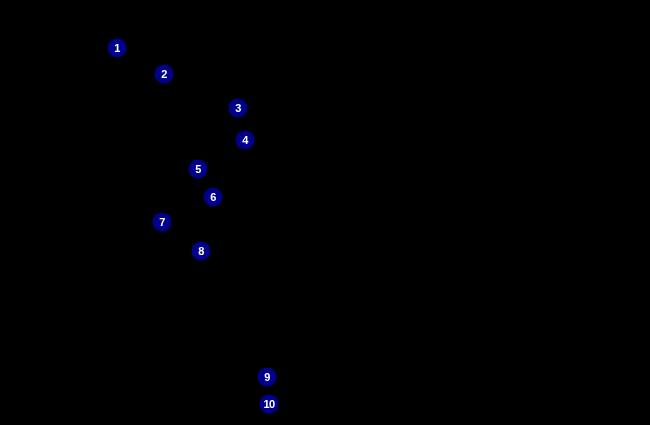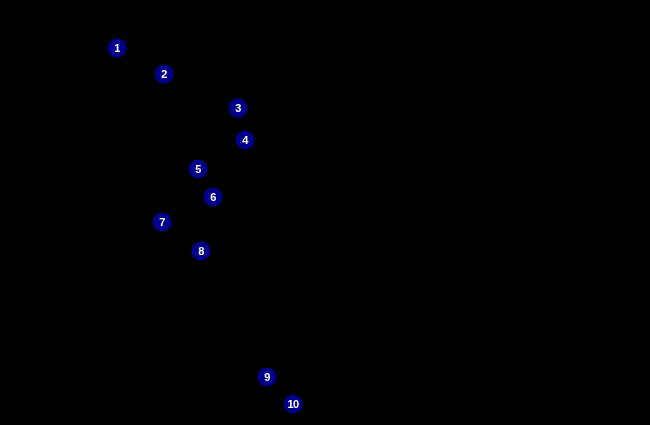--- a/index.html
+++ b/index.html
@@ -61,16 +61,16 @@
     </div>
     <div class="som-marker" style="left: 162px; top: 222px; background: rgb(0, 0, 139);">
       <span class="marker-label" style="color: rgb(255, 255, 255);">7</span>
     </div>
     <div class="som-marker" style="left: 201px; top: 251px; background: rgb(0, 0, 139);">
       <span class="marker-label" style="color: rgb(255, 255, 255);">8</span>
     </div>
     <div class="som-marker" style="left: 267px; top: 377px; background: rgb(0, 0, 139);">
       <span class="marker-label" style="color: rgb(255, 255, 255);">9</span>
     </div>
-    <div class="som-marker" style="left: 293px; top: 404px; background: rgb(0, 0, 139);">
+    <div class="som-marker" style="left: 269px; top: 404px; background: rgb(0, 0, 139);">
       <span class="marker-label" style="color: rgb(255, 255, 255);">10</span>
     </div>
   </div>
 
 </body></html>

